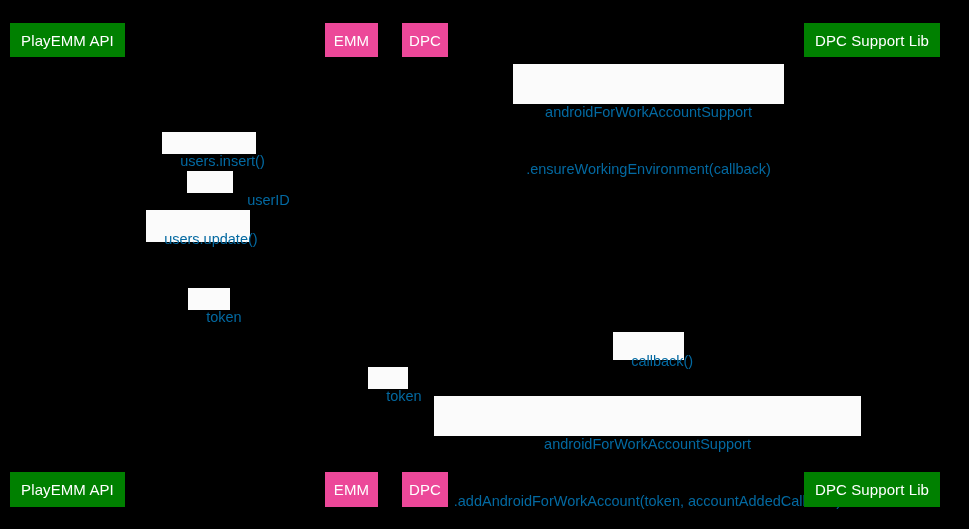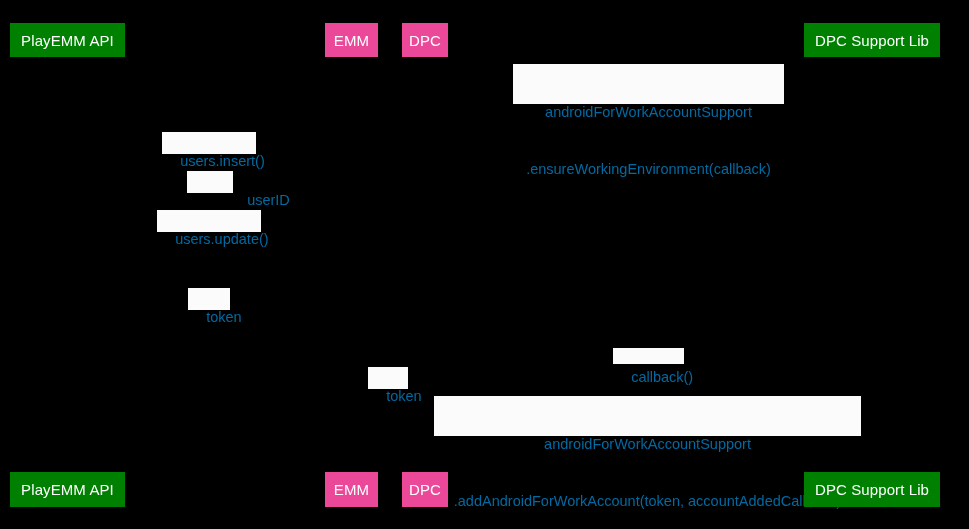--- a/index.html
+++ b/index.html
@@ -78,30 +78,30 @@
   </div>
 
   <div class="message" style="left:162px; top:132px; width:94px; height:22px;">
     <span>users.insert()</span>
   </div>
 
   <div class="message" style="left:187px; top:171px; width:44px; height:22px;padding-left:44px;">
     <span>userID</span>
   </div>
 
-  <div class="message" style="left:157px; top:210px; width:104px; height:22px;">
+  <div class="message" style="left:146px; top:210px; width:104px; height:32px;">
     <span>users.update()</span>
   </div>
 
 
   <div class="message" style="left:188px; top:288px; width:42px; height:22px;">
     <span>token</span>
   </div>
 
-  <div class="message" style="left:613px; top:348px; width:71px; height:16px;">
+  <div class="message" style="left:613px; top:332px; width:71px; height:28px;">
     <span>callback()</span>
   </div>
 
   <div class="message" style="left:368px; top:367px; width:40px; height:22px;">
     <span>token</span>
   </div>
 
   <div class="message two-line" style="left:434px; top:396px; width:427px; height:40px;">
     <div>androidForWorkAccountSupport</div>
     <div>.addAndroidForWorkAccount(token, accountAddedCallback)</div>

